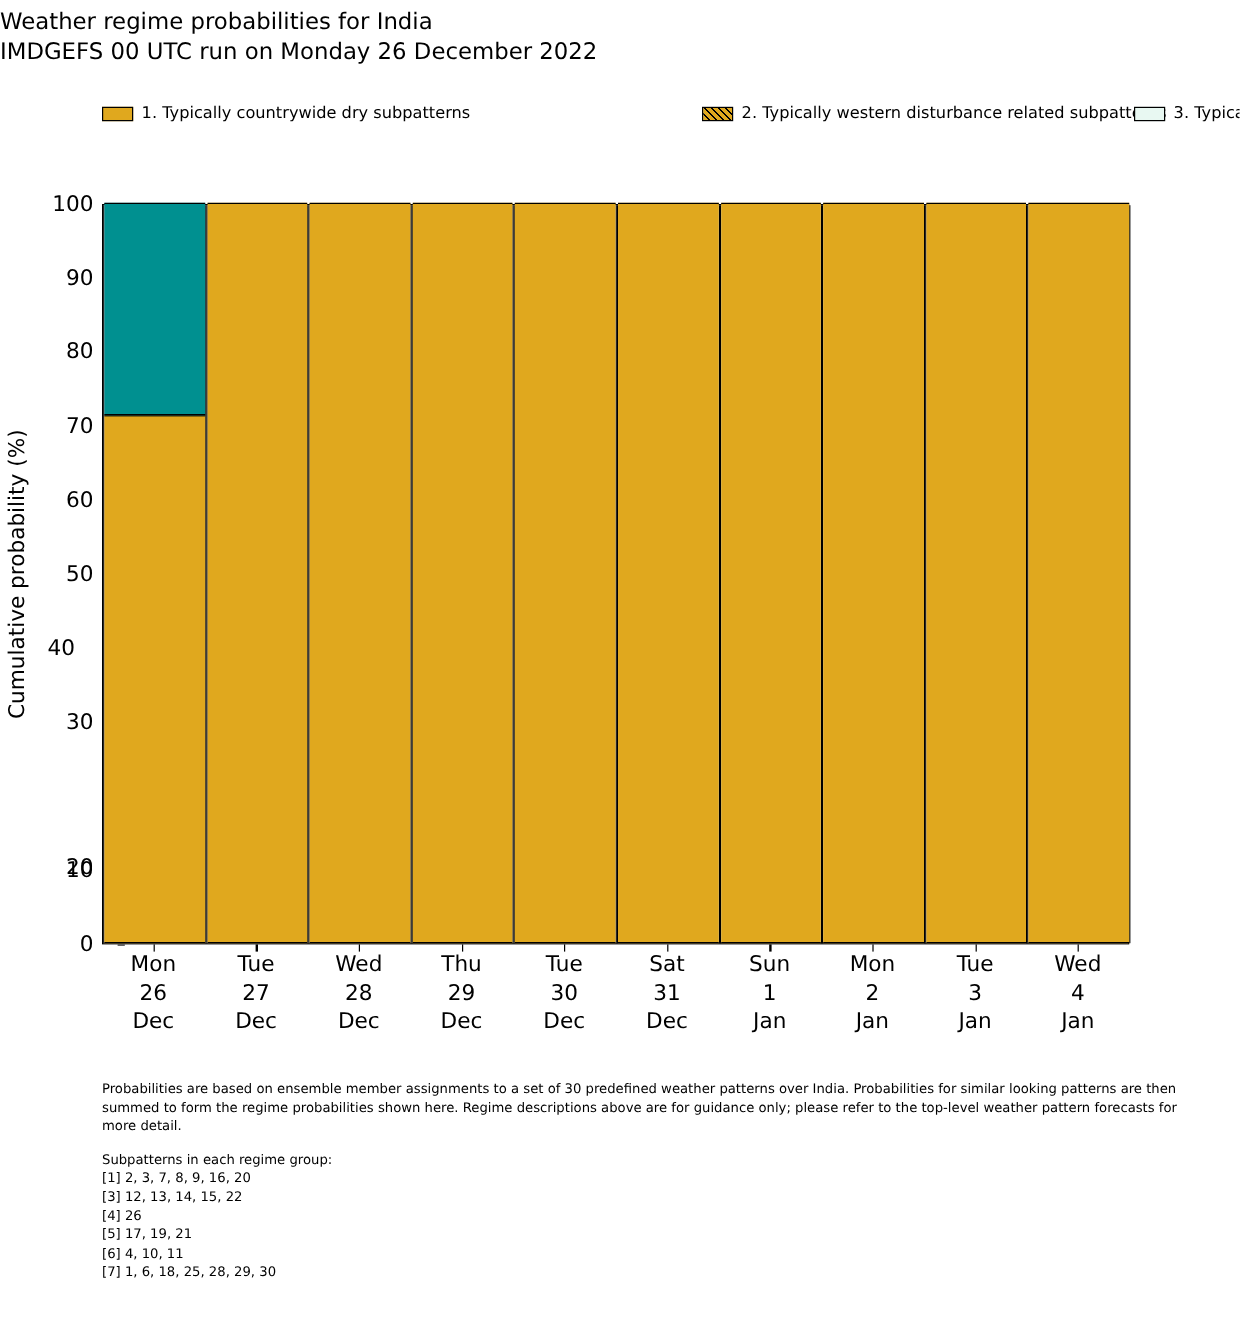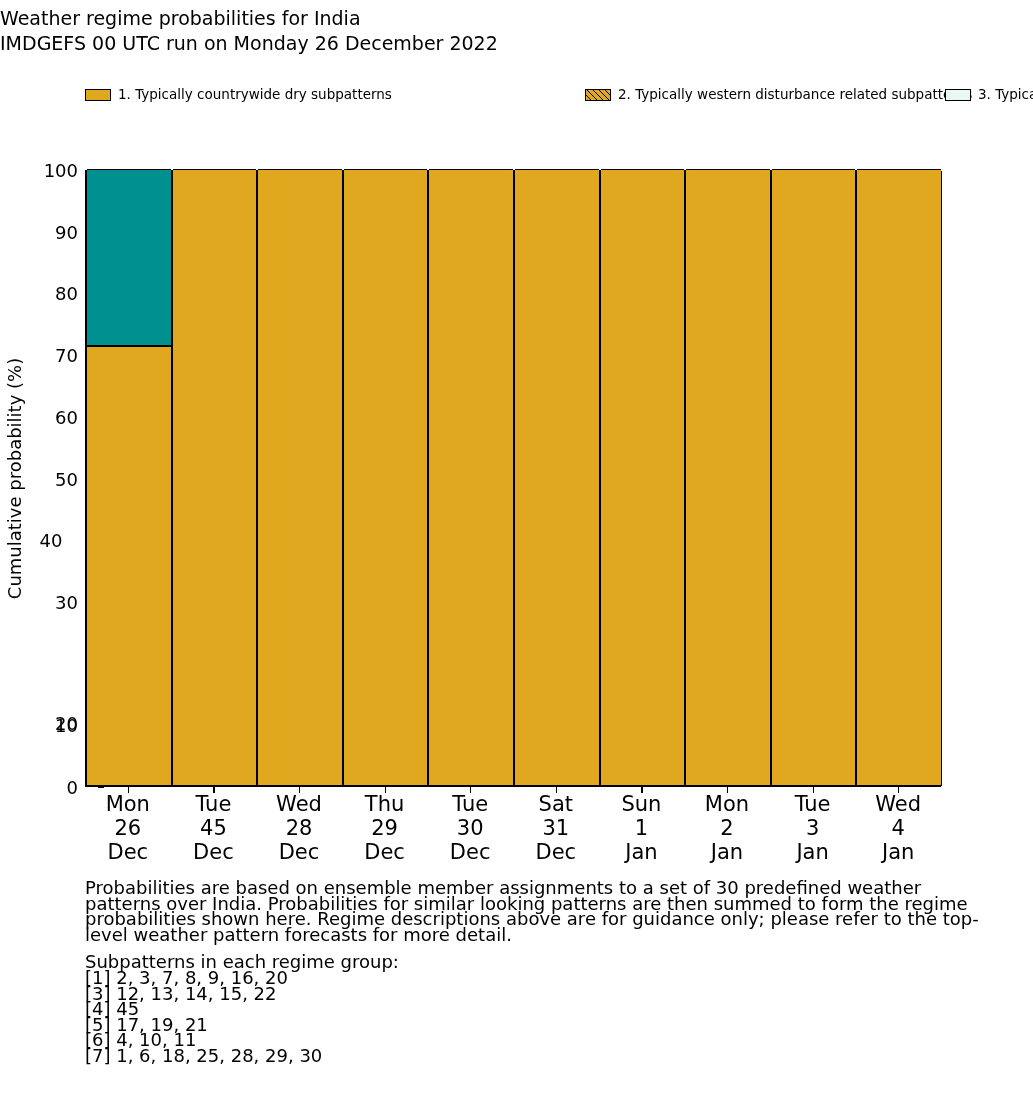--- a/index.html
+++ b/index.html
@@ -131,40 +131,40 @@
     position: absolute;
     left: 85px;
     top: 792px;
     width: 856px;
     height: 80px;
   }
   .x-label {
     position: absolute;
     top: 0;
     text-align: center;
-    font-size: 21px;
+    font-size: 18px;
     line-height: 24px;
     transform: translateX(-50%);
     white-space: nowrap;
   }
   .x-tick-mark {
     position: absolute;
     top: 787px;
     width: 1.2px;
     height: 6px;
     background: #000;
   }
 
   
   #footnotes {
     position: absolute;
     left: 85px;
-    top: 880px;
+    top: 900px;
     width: 900px;
-    font-size: 18px;
+    font-size: 11px;
     line-height: 15.6px;
   }
   #footnotes .para {
     margin-bottom: 12px;
   }
   #footnotes .group-title {
     margin-bottom: 0px;
   }
   #footnotes .group-line {
     line-height: 15.6px;
@@ -256,21 +256,21 @@
   </div>
 
 <div id="x-labels">
     <div class="x-label" style="left: 42.8px;">
       <div>Mon</div>
       <div>26</div>
       <div>Dec</div>
     </div>
     <div class="x-label" style="left: 128.4px;">
       <div>Tue</div>
-      <div>45</div>
+      <div>27</div>
       <div>Dec</div>
     </div>
     <div class="x-label" style="left: 214px;">
       <div>Wed</div>
       <div>28</div>
       <div>Dec</div>
     </div>
     <div class="x-label" style="left: 299.6px;">
       <div>Thu</div>
       <div>29</div>
@@ -307,21 +307,21 @@
       <div>Jan</div>
     </div>
   </div>
 
 <div id="footnotes">
   <div class="para">Probabilities are based on ensemble member assignments to a set of 30 predefined weather patterns over India. Probabilities for similar looking patterns are then summed to form the regime probabilities shown here. Regime descriptions above are for guidance only; please refer to the top-level weather pattern forecasts for more detail.</div>
   <div class="group-title">Subpatterns in each regime group:</div>
   <div id="footnote-groups">
       <div class="group-line">[1] 2, 3, 7, 8, 9, 16, 20</div>
       <div class="group-line">[3] 12, 13, 14, 15, 22</div>
-      <div class="group-line">[4] 45</div>
+      <div class="group-line">[4] 26</div>
       <div class="group-line">[5] 17, 19, 21</div>
       <div class="group-line">[6] 4, 10, 11</div>
       <div class="group-line">[7] 1, 6, 18, 25, 28, 29, 30</div>
     </div>
 </div>
 
 <div class="x-tick-mark" style="left: 127.8px;"></div>
 <div class="x-tick-mark" style="left: 213.4px;"></div>
 <div class="x-tick-mark" style="left: 299px;"></div>
 <div class="x-tick-mark" style="left: 384.6px;"></div>

